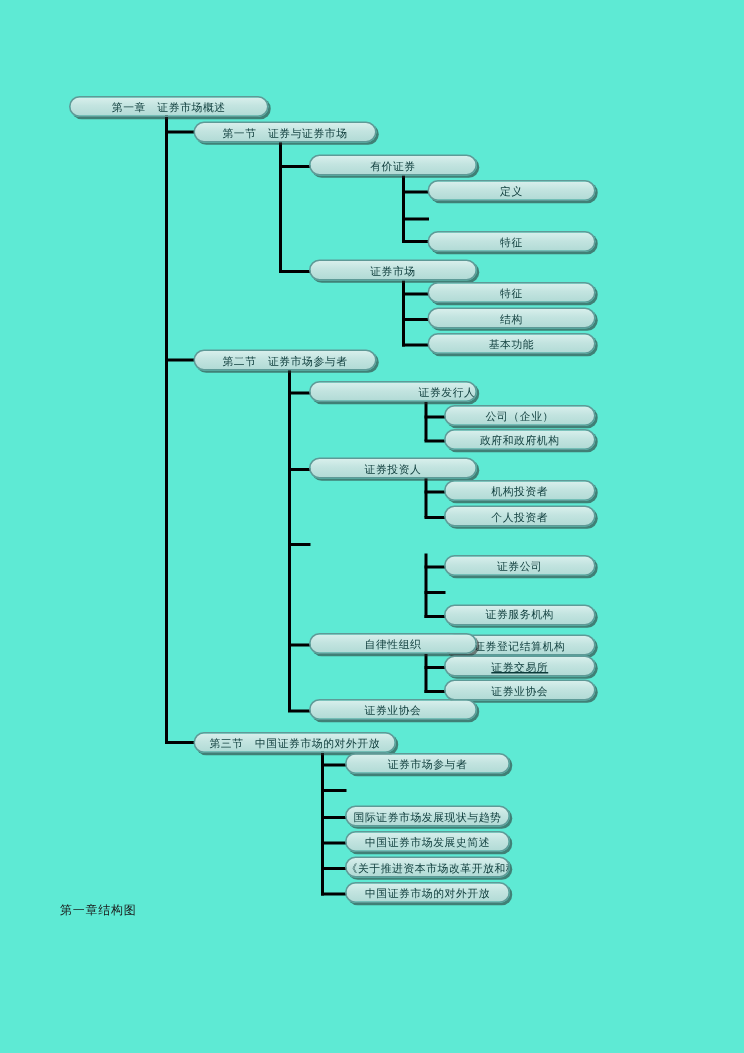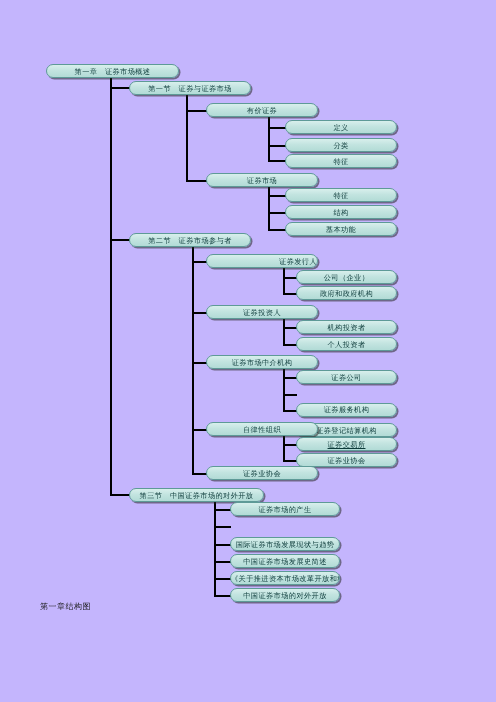--- a/index.html
+++ b/index.html
@@ -12,21 +12,21 @@
     height: 702px;
     position: relative;
     overflow: hidden;
     font-family: "DejaVu Sans", "Liberation Sans", sans-serif;
   }
   #canvas {
     position: absolute;
     left: 0; top: 0;
     width: 496px;
     height: 702px;
-    background: #c4b5fd;
+    background: #5eead4;
   }
   
   .line {
     position: absolute;
     background: #000000;
   }
   .vline { width: 2px; }
   .hline { height: 2px; }
 
   
@@ -113,52 +113,50 @@
   <div class="line hline" style="left:214px; top:561px; width:17px;"></div>
   <div class="line hline" style="left:214px; top:578px; width:17px;"></div>
   <div class="line hline" style="left:214px; top:595px; width:17px;"></div>
 
   <div class="node" style="left:46px; top:64px; width:133px;">第一章　证券市场概述</div>
 
   <div class="node" style="left:129px; top:81px; width:122px;">第一节　证券与证券市场</div>
 
   <div class="node" style="left:206px; top:103px; width:112px;">有价证券</div>
   <div class="node" style="left:285px; top:120px; width:112px;">定义</div>
-  <div class="node" style="left:285px; top:138px; width:112px;">分类</div>
   <div class="node" style="left:285px; top:154px; width:112px;">特征</div>
 
   <div class="node" style="left:206px; top:173px; width:112px;">证券市场</div>
   <div class="node" style="left:285px; top:188px; width:112px;">特征</div>
   <div class="node" style="left:285px; top:205px; width:112px;">结构</div>
   <div class="node" style="left:285px; top:222px; width:112px;">基本功能</div>
 
   <div class="node" style="left:129px; top:233px; width:122px;">第二节　证券市场参与者</div>
 
   <div class="node" style="left:206px; top:254px; width:112px;text-align:right;">证券发行人</div>
   <div class="node" style="left:296px; top:270px; width:101px;">公司（企业）</div>
   <div class="node" style="left:296px; top:286px; width:101px;">政府和政府机构</div>
 
   <div class="node" style="left:206px; top:305px; width:112px;">证券投资人</div>
   <div class="node" style="left:296px; top:320px; width:101px;">机构投资者</div>
   <div class="node" style="left:296px; top:337px; width:101px;">个人投资者</div>
 
-  <div class="node" style="left:206px; top:355px; width:112px;">证券市场中介机构</div>
   <div class="node" style="left:296px; top:370px; width:101px;">证券公司</div>
   <div class="node" style="left:296px; top:387px; width:101px;margin-top:36px;">证券登记结算机构</div>
   <div class="node" style="left:296px; top:403px; width:101px;font-family:Liberation Serif, serif;">证券服务机构</div>
 
   <div class="node" style="left:206px; top:422px; width:112px;">自律性组织</div>
   <div class="node" style="left:296px; top:437px; width:101px;text-decoration:underline;">证券交易所</div>
   <div class="node" style="left:296px; top:453px; width:101px;">证券业协会</div>
 
   <div class="node" style="left:206px; top:466px; width:112px;">证券业协会</div>
 
   <div class="node" style="left:129px; top:488px; width:135px;">第三节　中国证券市场的对外开放</div>
 
-  <div class="node" style="left:230px; top:502px; width:110px;">证券市场的产生</div>
+  <div class="node" style="left:230px; top:502px; width:110px;">证券市场参与者</div>
   <div class="node" style="left:230px; top:537px; width:110px;">国际证券市场发展现状与趋势</div>
   <div class="node" style="left:230px; top:554px; width:110px;">中国证券市场发展史简述</div>
   <div class="node" style="left:230px; top:571px; width:110px;">《关于推进资本市场改革开放和稳</div>
   <div class="node" style="left:230px; top:588px; width:110px;">中国证券市场的对外开放</div>
 
   <div class="caption" style="left:40px; top:601px;">第一章结构图</div>
 
 </div>
 
 </body></html>

